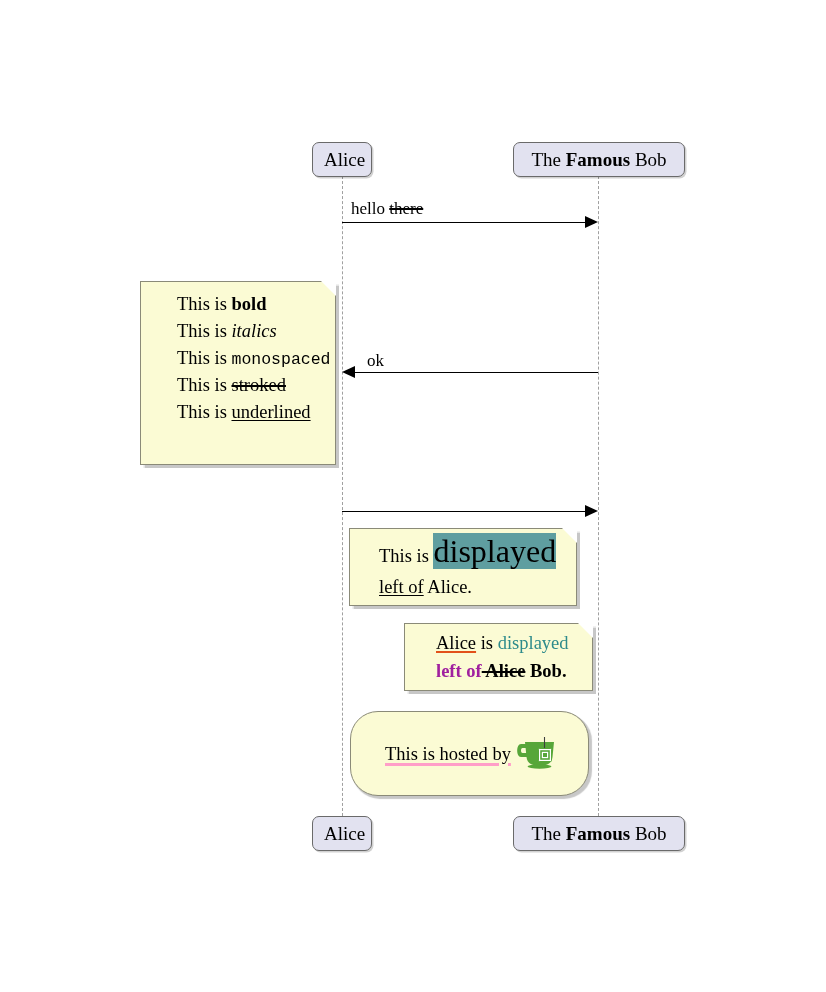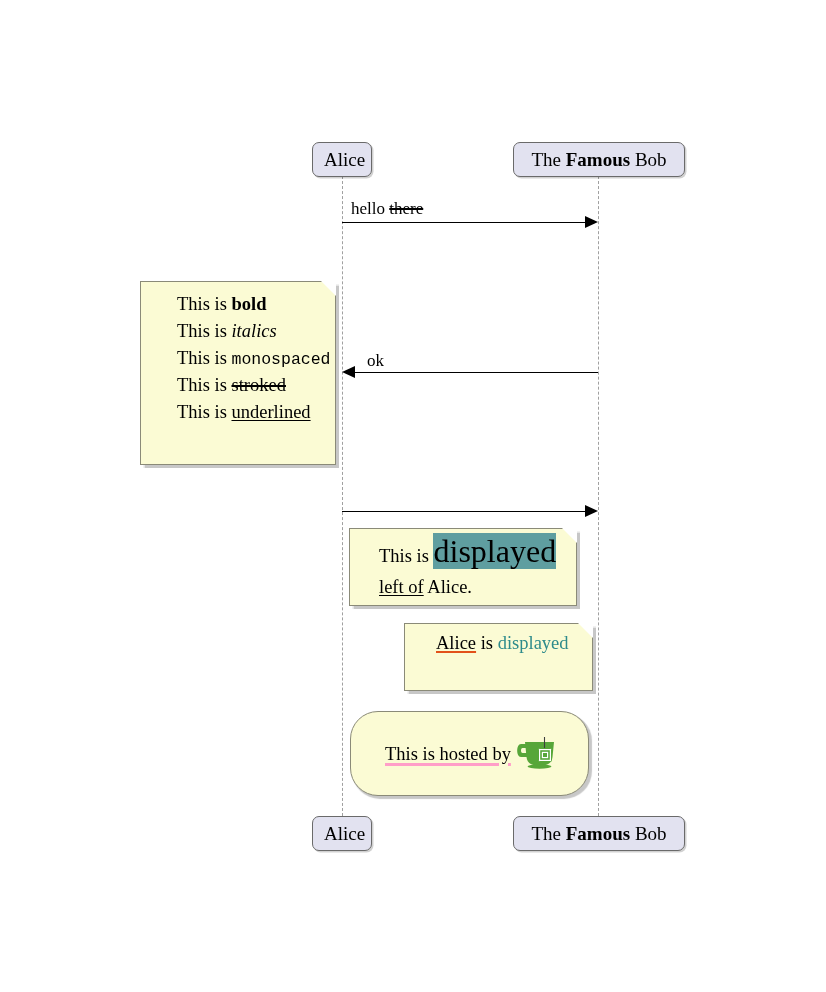--- a/index.html
+++ b/index.html
@@ -179,20 +179,23 @@
       </div>
     </div>
   </div>
 
   <div class="note" style="left:404px; top:623px; width:189px; height:68px;">
     <div class="fold-tri"></div>
     <div class="note-body" style="padding:6px 8px 6px 7px; line-height:1.5;">
       <div class="note-line">
         <span class="u-orange">Alice</span><span> is </span><span class="teal">displayed</span>
       </div>
+      <div class="note-line">
+        <span class="purple b">left of</span><span class="b strike"> Alice</span><span class="b"> Bob.</span>
+      </div>
     </div>
   </div>
 
   <div class="note" style="left:350px; top:711px; width:239px; height:85px;border-radius:28px;">
     <div class="fold-tri"></div>
     <div class="note-body" style="padding:23px 10px 10px 10px;">
       <div class="note-line">
         <span class="u-pink">This is hosted by</span>
         <span class="teacup">
           <svg width="42" height="34" viewBox="0 0 42 34" xmlns="http://www.w3.org/2000/svg">

